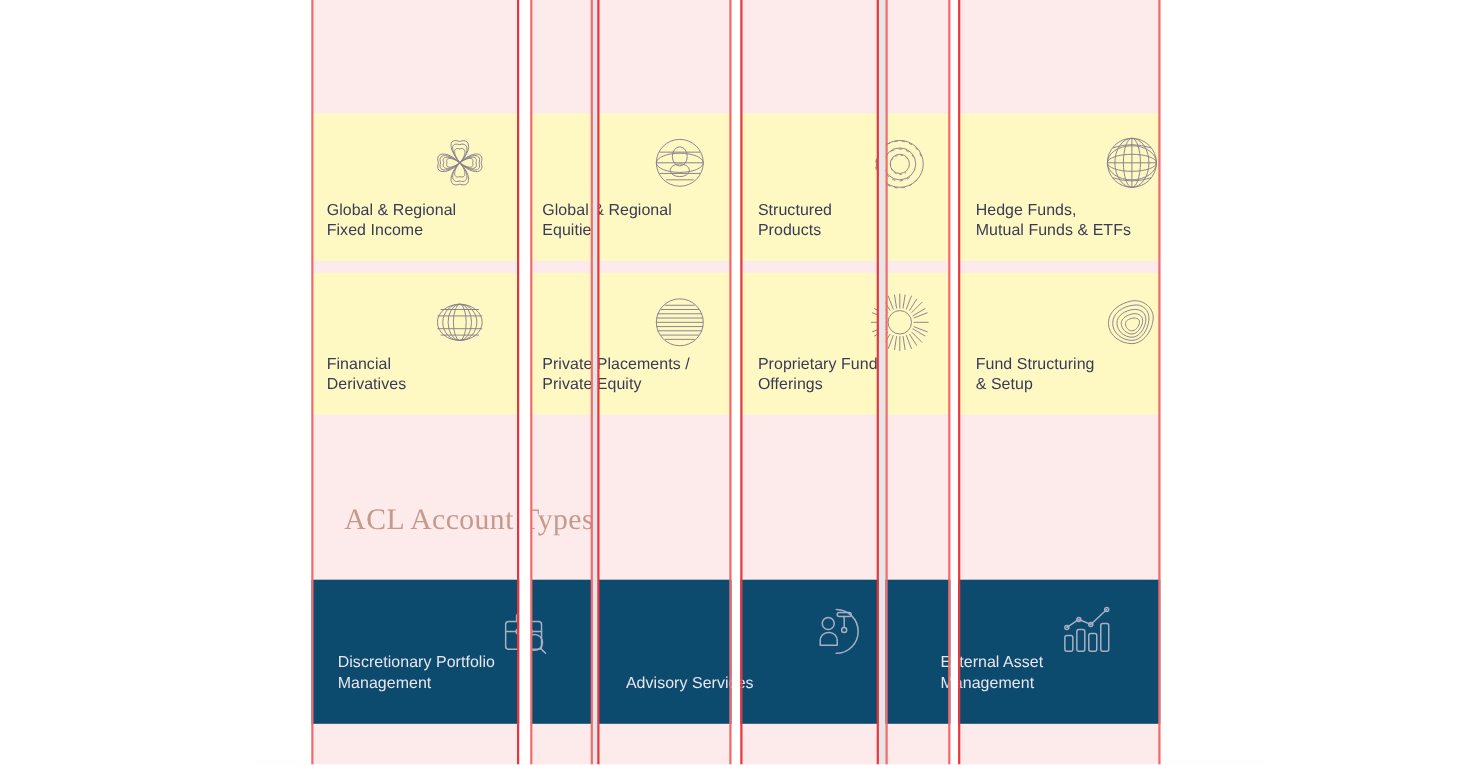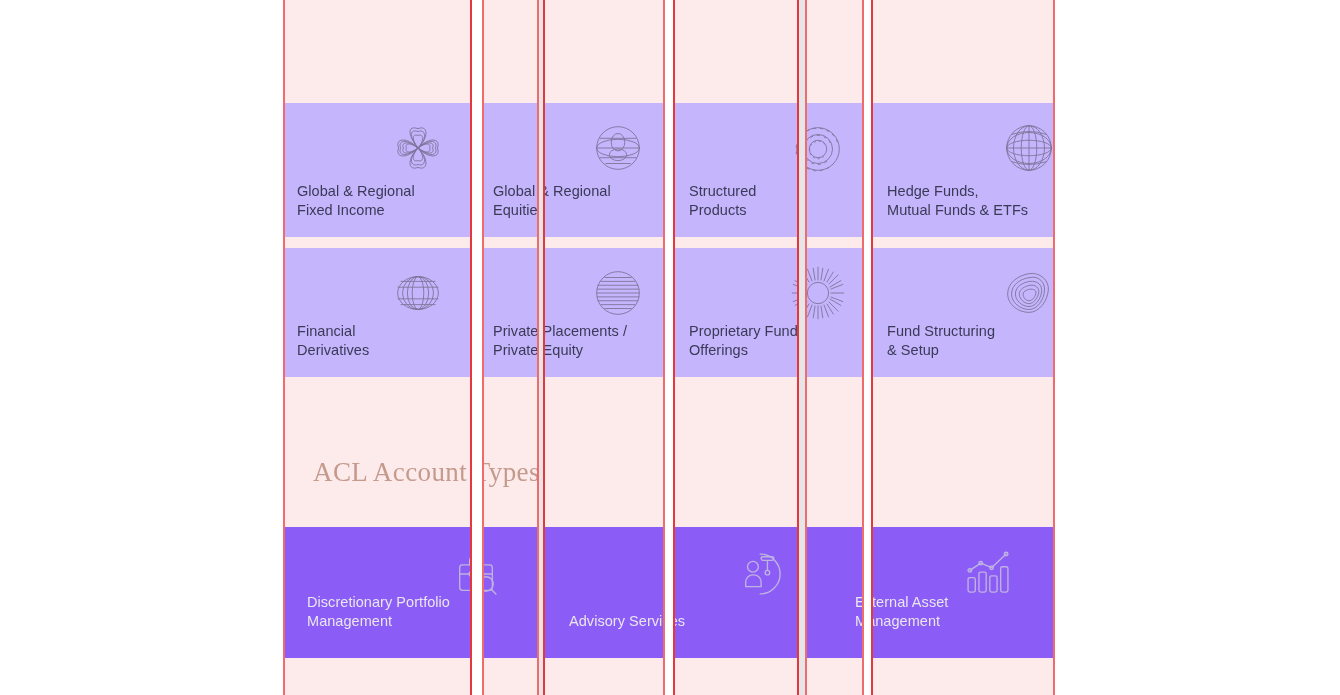--- a/index.html
+++ b/index.html
@@ -40,32 +40,32 @@
     white-space: nowrap;
   }
   #heading-products { left: 30px; top: 36px; }
   #heading-accounts { left: 30px; top: 457px; }
 
   
   .band {
     position: absolute;
     left: 0;
     width: 772px;
-    background: #c4b5fd;
+    background: #fef9c3;
   }
   #band-row-1 { top: 103px; height: 134px; }
   #band-row-2 { top: 248px; height: 129px; }
 
   #band-accounts {
     position: absolute;
     left: 0;
     top: 527px;
     width: 772px;
     height: 131px;
-    background: #8b5cf6;
+    background: #0c4a6e;
   }
 
   
   .cell {
     position: absolute;
     top: 0;
     height: 100%;
     box-sizing: border-box;
   }
 

